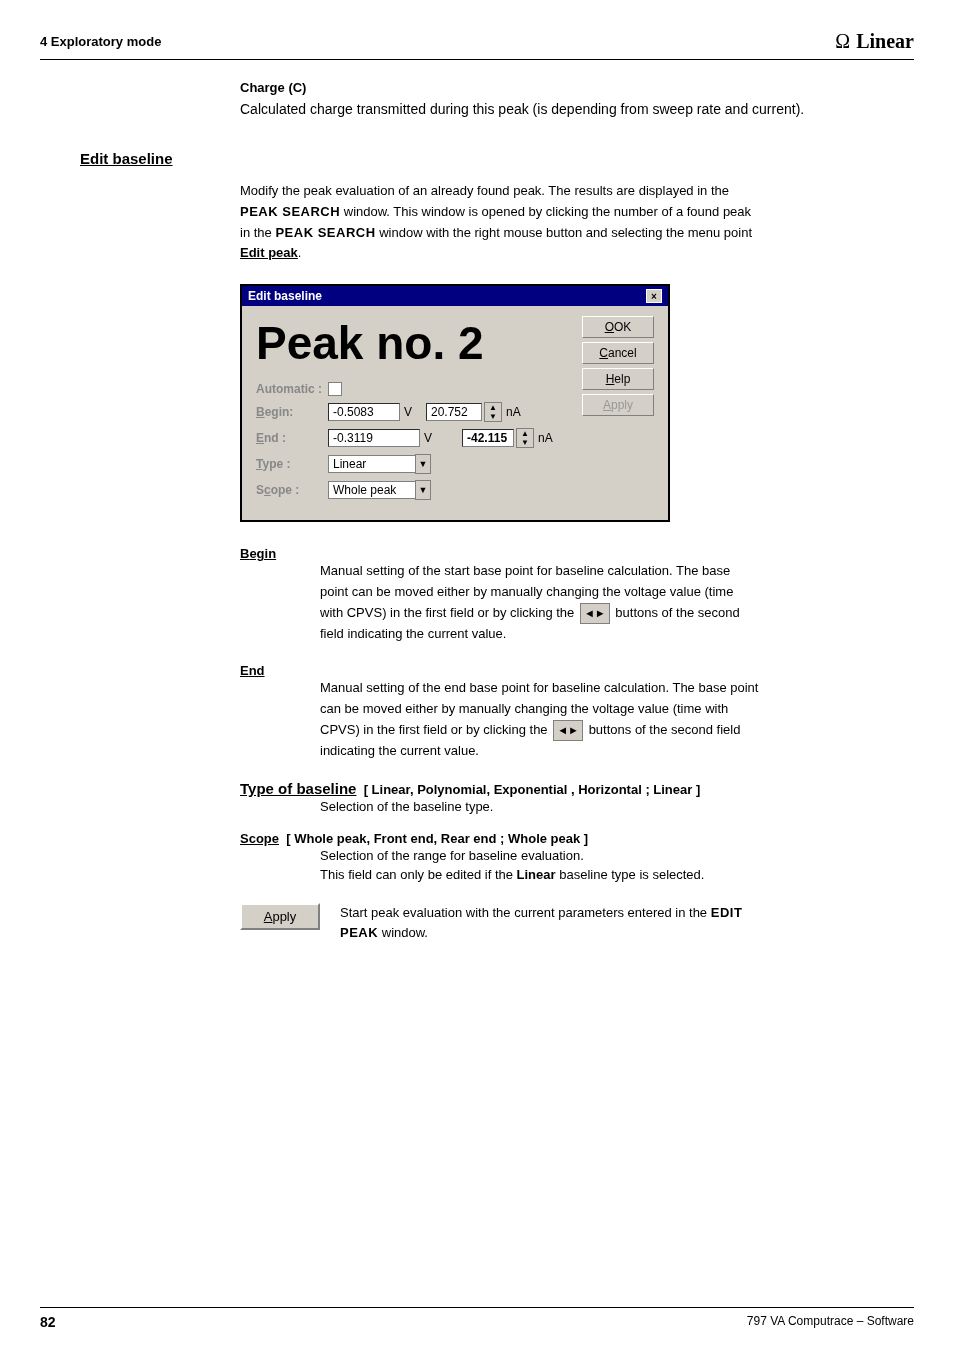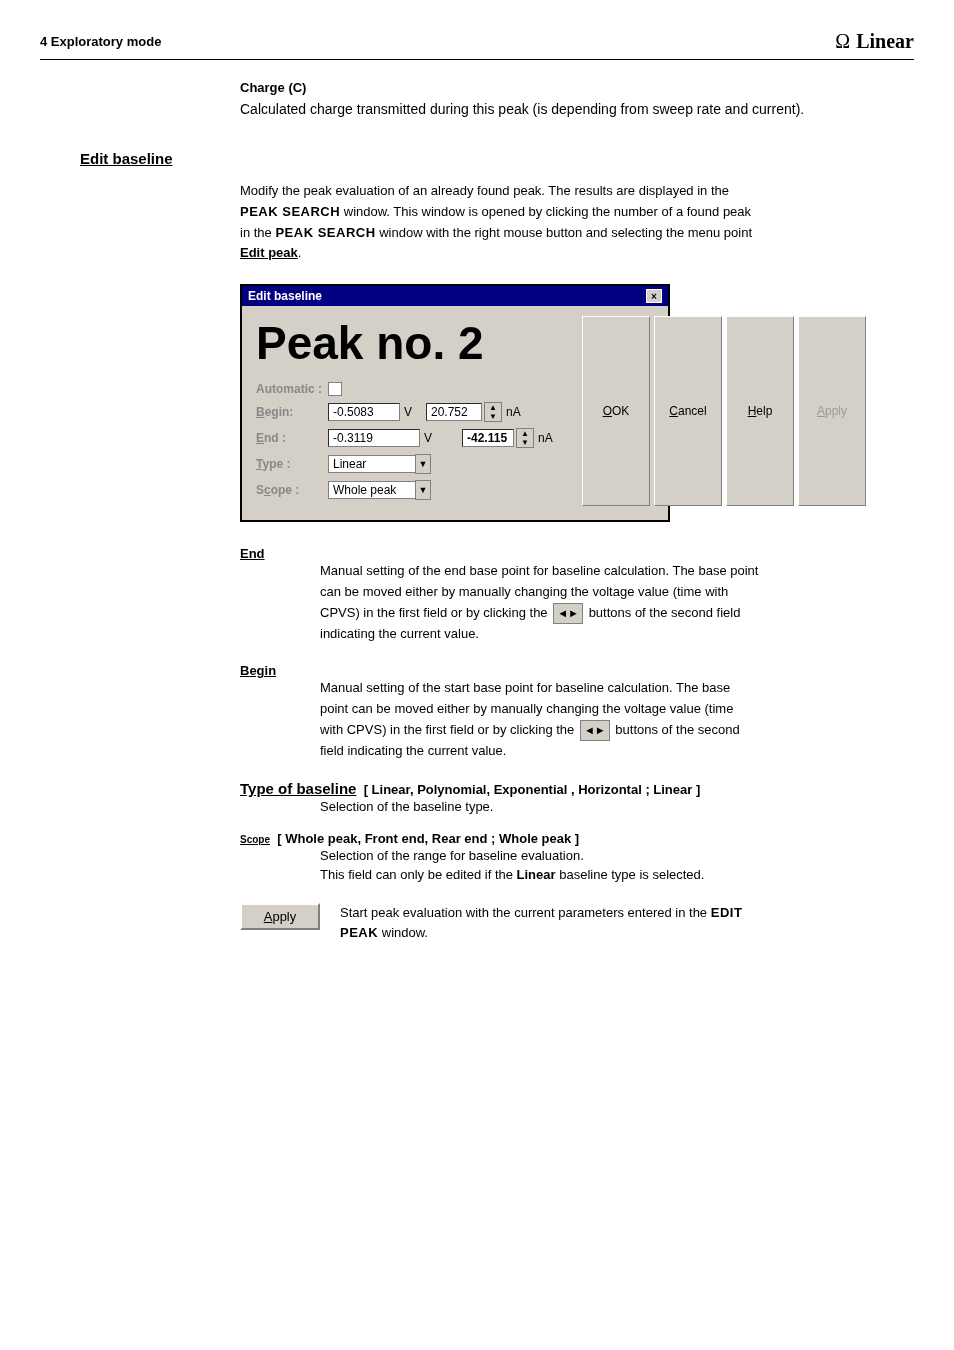--- a/index.html
+++ b/index.html
@@ -136,21 +136,21 @@
     .dialog-peak-title {
       font-size: 46px;
       font-weight: bold;
       font-family: Arial, sans-serif;
       margin-bottom: 12px;
       color: #000;
     }
 
     .dialog-buttons {
       display: flex;
-      flex-direction: row;
+      flex-direction: column;
       gap: 4px;
       width: 72px;
     }
 
     .dialog-btn {
       background: #d4d0c8;
       border: 1px solid #808080;
       border-top-color: #fff;
       border-left-color: #fff;
       font-size: 12px;
@@ -311,21 +311,21 @@
       line-height: 1.5;
     }
 
     .scope-row {
       margin-left: 200px;
       margin-bottom: 18px;
       max-width: 560px;
     }
     .scope-label {
       font-weight: bold;
-      font-size: 10px;
+      font-size: 13px;
       text-decoration: underline;
       display: inline;
     }
     .scope-options {
       display: inline;
       font-weight: bold;
       font-size: 13px;
     }
     .scope-desc {
       font-size: 13px;
@@ -490,35 +490,35 @@
           <button class="dialog-btn"><span class="underline-char">H</span><span>elp</span></button>
           <button class="dialog-btn disabled"><span class="underline-char">A</span><span>pply</span></button>
         </div>
 
       </div>
     </div>
   </div>
 
   <div class="sub-section">
     <div>
+      <span class="sub-section-label"><span style="text-decoration:underline;">B</span>egin</span>
+    </div>
+    <div class="sub-section-content">
+      <span>Manual setting of the start base point for baseline calculation. The base point can be moved either by manually changing the voltage value (time with CPVS) in the first field or by clicking the</span>
+      <span class="inline-btn-icon">◄►</span>
+      <span>buttons of the second field indicating the current value.</span>
+    </div>
+  </div>
+
+  <div class="sub-section">
+    <div>
       <span class="sub-section-label"><span style="text-decoration:underline;">E</span>nd</span>
     </div>
     <div class="sub-section-content">
       <span>Manual setting of the end base point for baseline calculation. The base point can be moved either by manually changing the voltage value (time with CPVS) in the first field or by clicking the</span>
-      <span class="inline-btn-icon">◄►</span>
-      <span>buttons of the second field indicating the current value.</span>
-    </div>
-  </div>
-
-  <div class="sub-section">
-    <div>
-      <span class="sub-section-label"><span style="text-decoration:underline;">B</span>egin</span>
-    </div>
-    <div class="sub-section-content">
-      <span>Manual setting of the start base point for baseline calculation. The base point can be moved either by manually changing the voltage value (time with CPVS) in the first field or by clicking the</span>
       <span class="inline-btn-icon">◄►</span>
       <span>buttons of the second field indicating the current value.</span>
     </div>
   </div>
 
   <div class="type-baseline-row">
     <span class="type-baseline-label">Type of baseline</span>
     <span class="type-baseline-options"> &nbsp;<span>[ Linear, Polynomial, Exponential , Horizontal ; Linear ]</span></span>
     <div class="type-baseline-desc">Selection of the baseline type.</div>
   </div>
@@ -534,14 +534,18 @@
 
   <div class="apply-section">
     <button class="apply-btn">
       <span class="underline-char">A</span><span>pply</span>
     </button>
     <div class="apply-desc">
       <span>Start peak evaluation with the current parameters entered in the </span><strong>EDIT PEAK</strong><span> window.</span>
     </div>
   </div>
 
+  <div class="footer">
+    <span class="footer-page">82</span>
+    <span>797 VA Computrace – Software</span>
+  </div>
 
 </div>
 
 </body></html>

